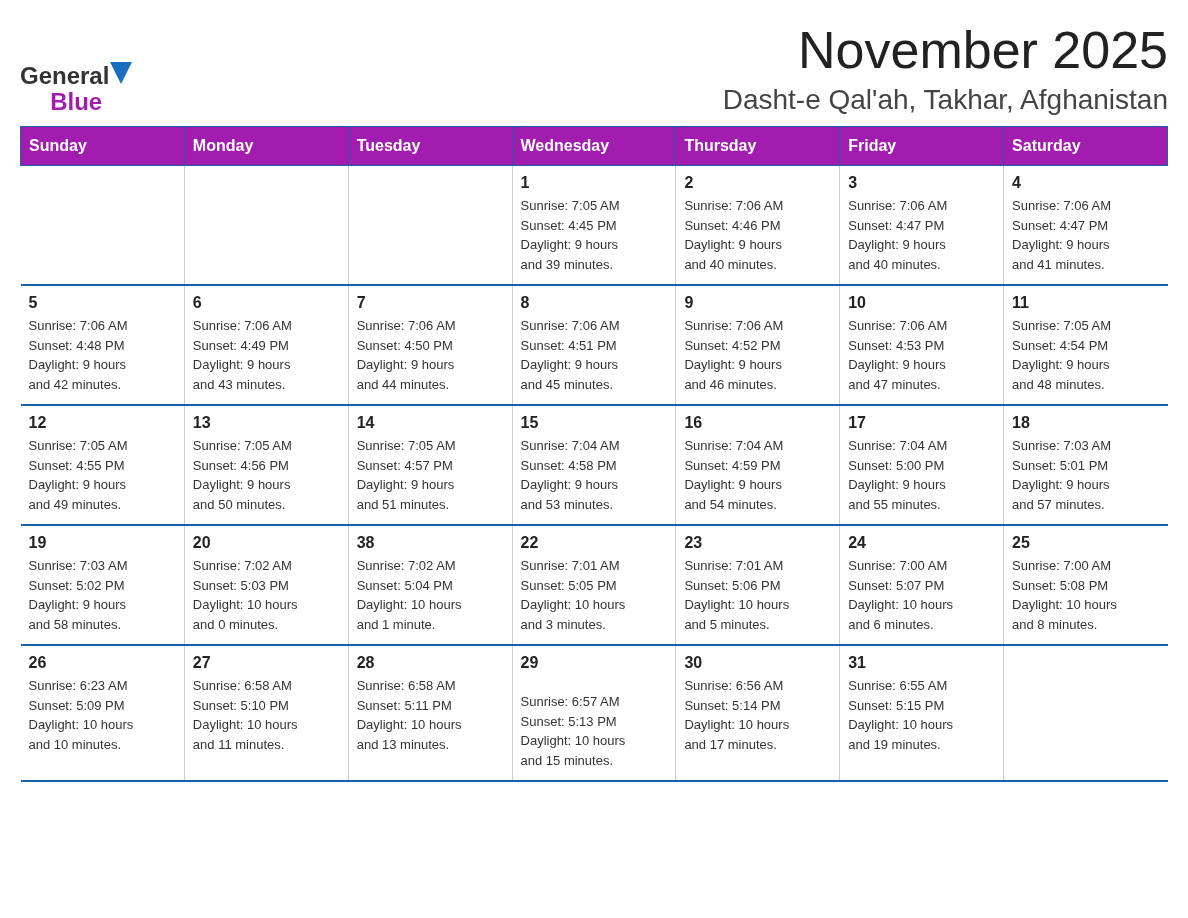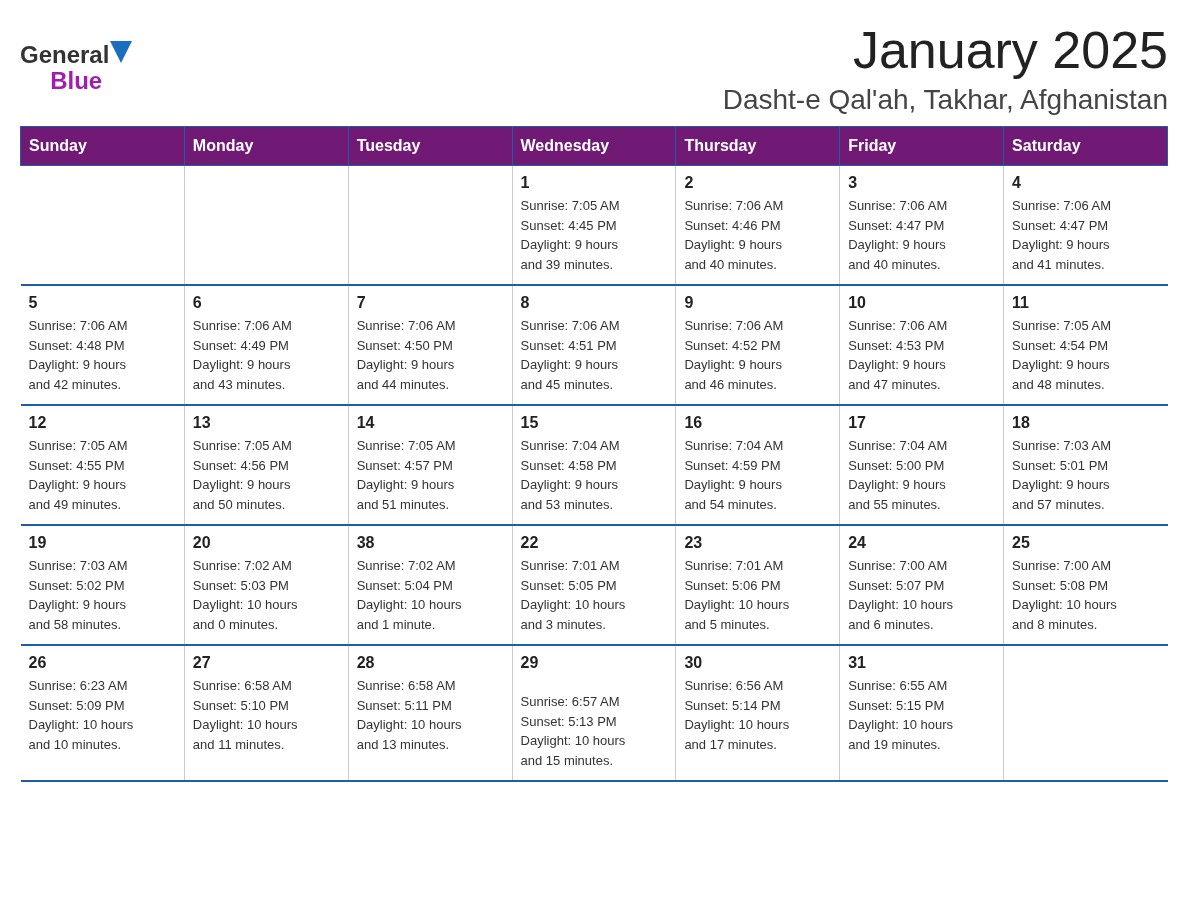--- a/index.html
+++ b/index.html
@@ -6,21 +6,21 @@
     body {
       font-family: Arial, sans-serif;
       background: #fff;
       padding: 20px;
       width: 1188px;
       min-height: 918px;
     }
     .header {
       display: flex;
       justify-content: space-between;
-      align-items: center;
+      align-items: flex-end;
       margin-bottom: 10px;
     }
     .logo {
       display: flex;
       align-items: center;
       gap: 4px;
     }
     .logo-icon {
       display: flex;
       flex-direction: column;
@@ -38,21 +38,21 @@
       font-size: 28px;
       color: #444;
       margin-top: 4px;
     }
     .calendar {
       width: 100%;
       border-collapse: collapse;
       margin-top: 10px;
     }
     .calendar thead tr {
-      background-color: #701a75;
+      background-color: #a21caf;
     }
     .calendar thead th {
       color: #fff;
       font-size: 16px;
       font-weight: bold;
       padding: 10px 8px;
       text-align: left;
       border: 1px solid #1a5fa8;
     }
     .calendar tbody tr {
@@ -98,21 +98,21 @@
             <polygon points="0,0 22,0 11,22" fill="#1a6ebf"></polygon>
           </svg>
         </div>
       </div>
       <div style="margin-top:-2px; text-align:center;">
         <span style="font-size:24px; font-weight:bold; color:#a21caf;">Blue</span>
       </div>
     </div>
   </div>
   <div class="title-section">
-    <div class="main-title">January 2025</div>
+    <div class="main-title">November 2025</div>
     <div class="subtitle">Dasht-e Qal'ah, Takhar, Afghanistan</div>
   </div>
 </div>
 
 <table class="calendar">
   <thead>
     <tr>
     <th>Sunday</th>
         <th>Monday</th>
         <th>Tuesday</th>

